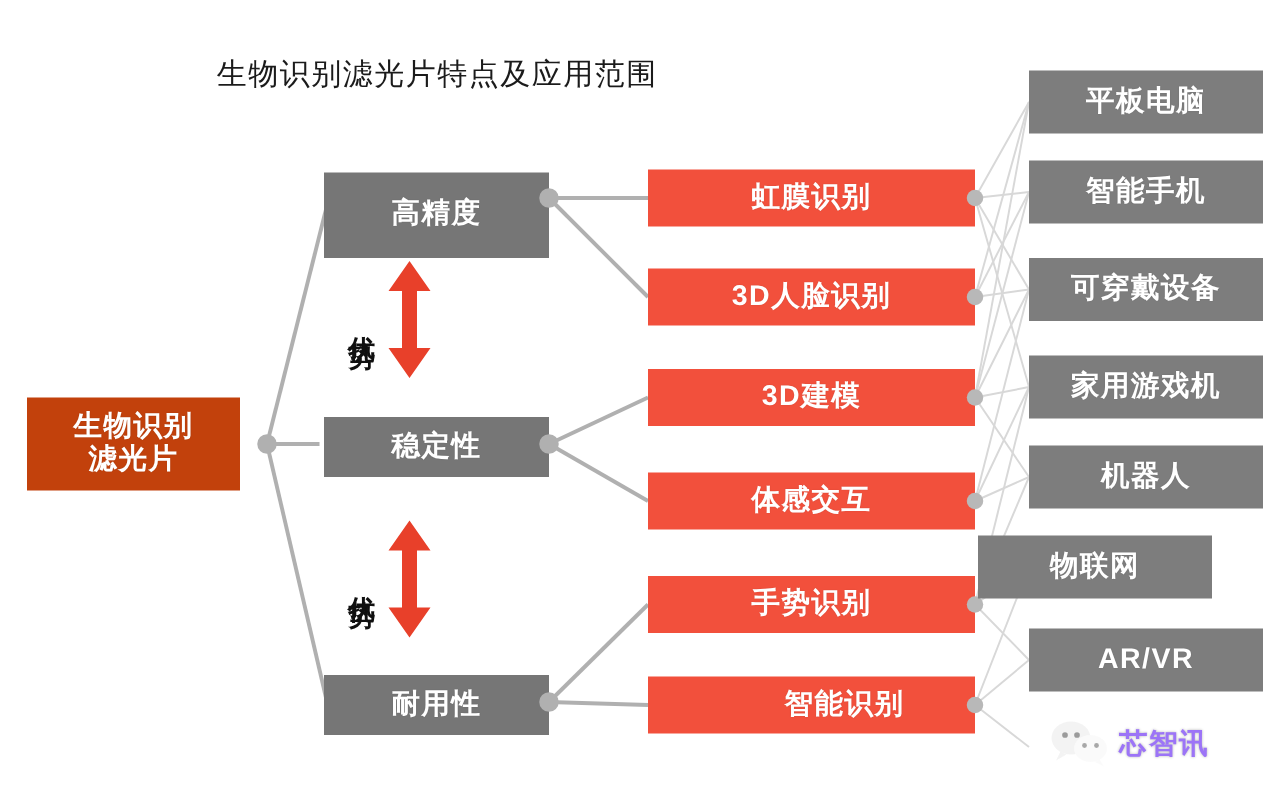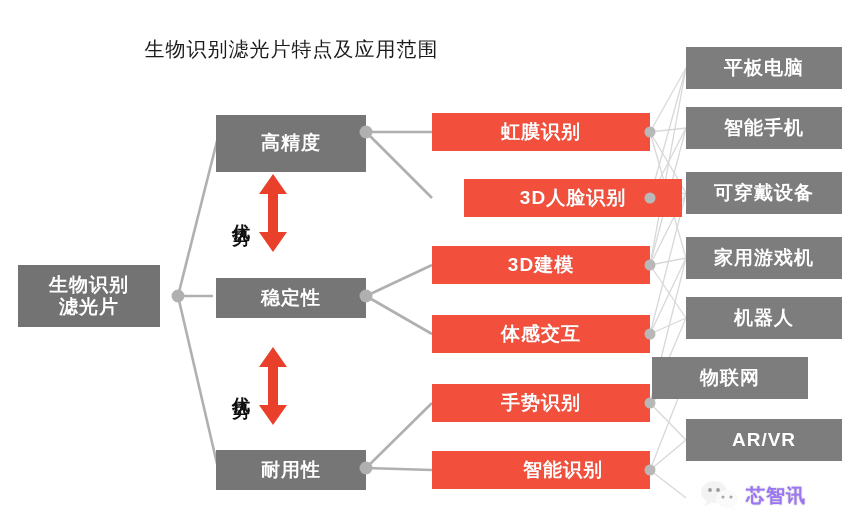--- a/index.html
+++ b/index.html
@@ -19,21 +19,21 @@
     display:flex;align-items:center;justify-content:center;
     text-align:left;
     color:#ffffff;
     font-weight:bold;
     line-height:1.18;
     box-sizing:border-box;
     letter-spacing:1px;
     text-shadow:0 0 1px rgba(0,0,0,.15);
   }
   .root{
-    background:#737373;
+    background:#c2410c;
     font-size:19px;
     color:#ffffff;
     flex-direction:column;
   }
   .feature{
     background:#767676;
     font-size:19px;
   }
   .app{
     background:#f2503c;
@@ -178,21 +178,21 @@
     <svg class="adv-arrow" width="34" height="82" viewBox="0 0 34 82">
       <path d="M17 2 L31 22 L22 22 L22 60 L31 60 L17 80 L3 60 L12 60 L12 22 L3 22 Z" fill="#e8402a"></path>
     </svg>
   </div>
 
   <div class="node app" style="left:432px;top:113px;width:218px;height:38px;">
     <span>虹膜识别</span>
   </div>
   <div class="dot small" style="left:650px;top:132px;"></div>
 
-  <div class="node app" style="left:432px;top:179px;width:218px;height:38px;margin-left:32px;">
+  <div class="node app" style="left:432px;top:179px;width:218px;height:38px;">
     <span>3D人脸识别</span>
   </div>
   <div class="dot small" style="left:650px;top:198px;"></div>
 
   <div class="node app" style="left:432px;top:246px;width:218px;height:38px;">
     <span>3D建模</span>
   </div>
   <div class="dot small" style="left:650px;top:265px;"></div>
 
   <div class="node app" style="left:432px;top:315px;width:218px;height:38px;">

